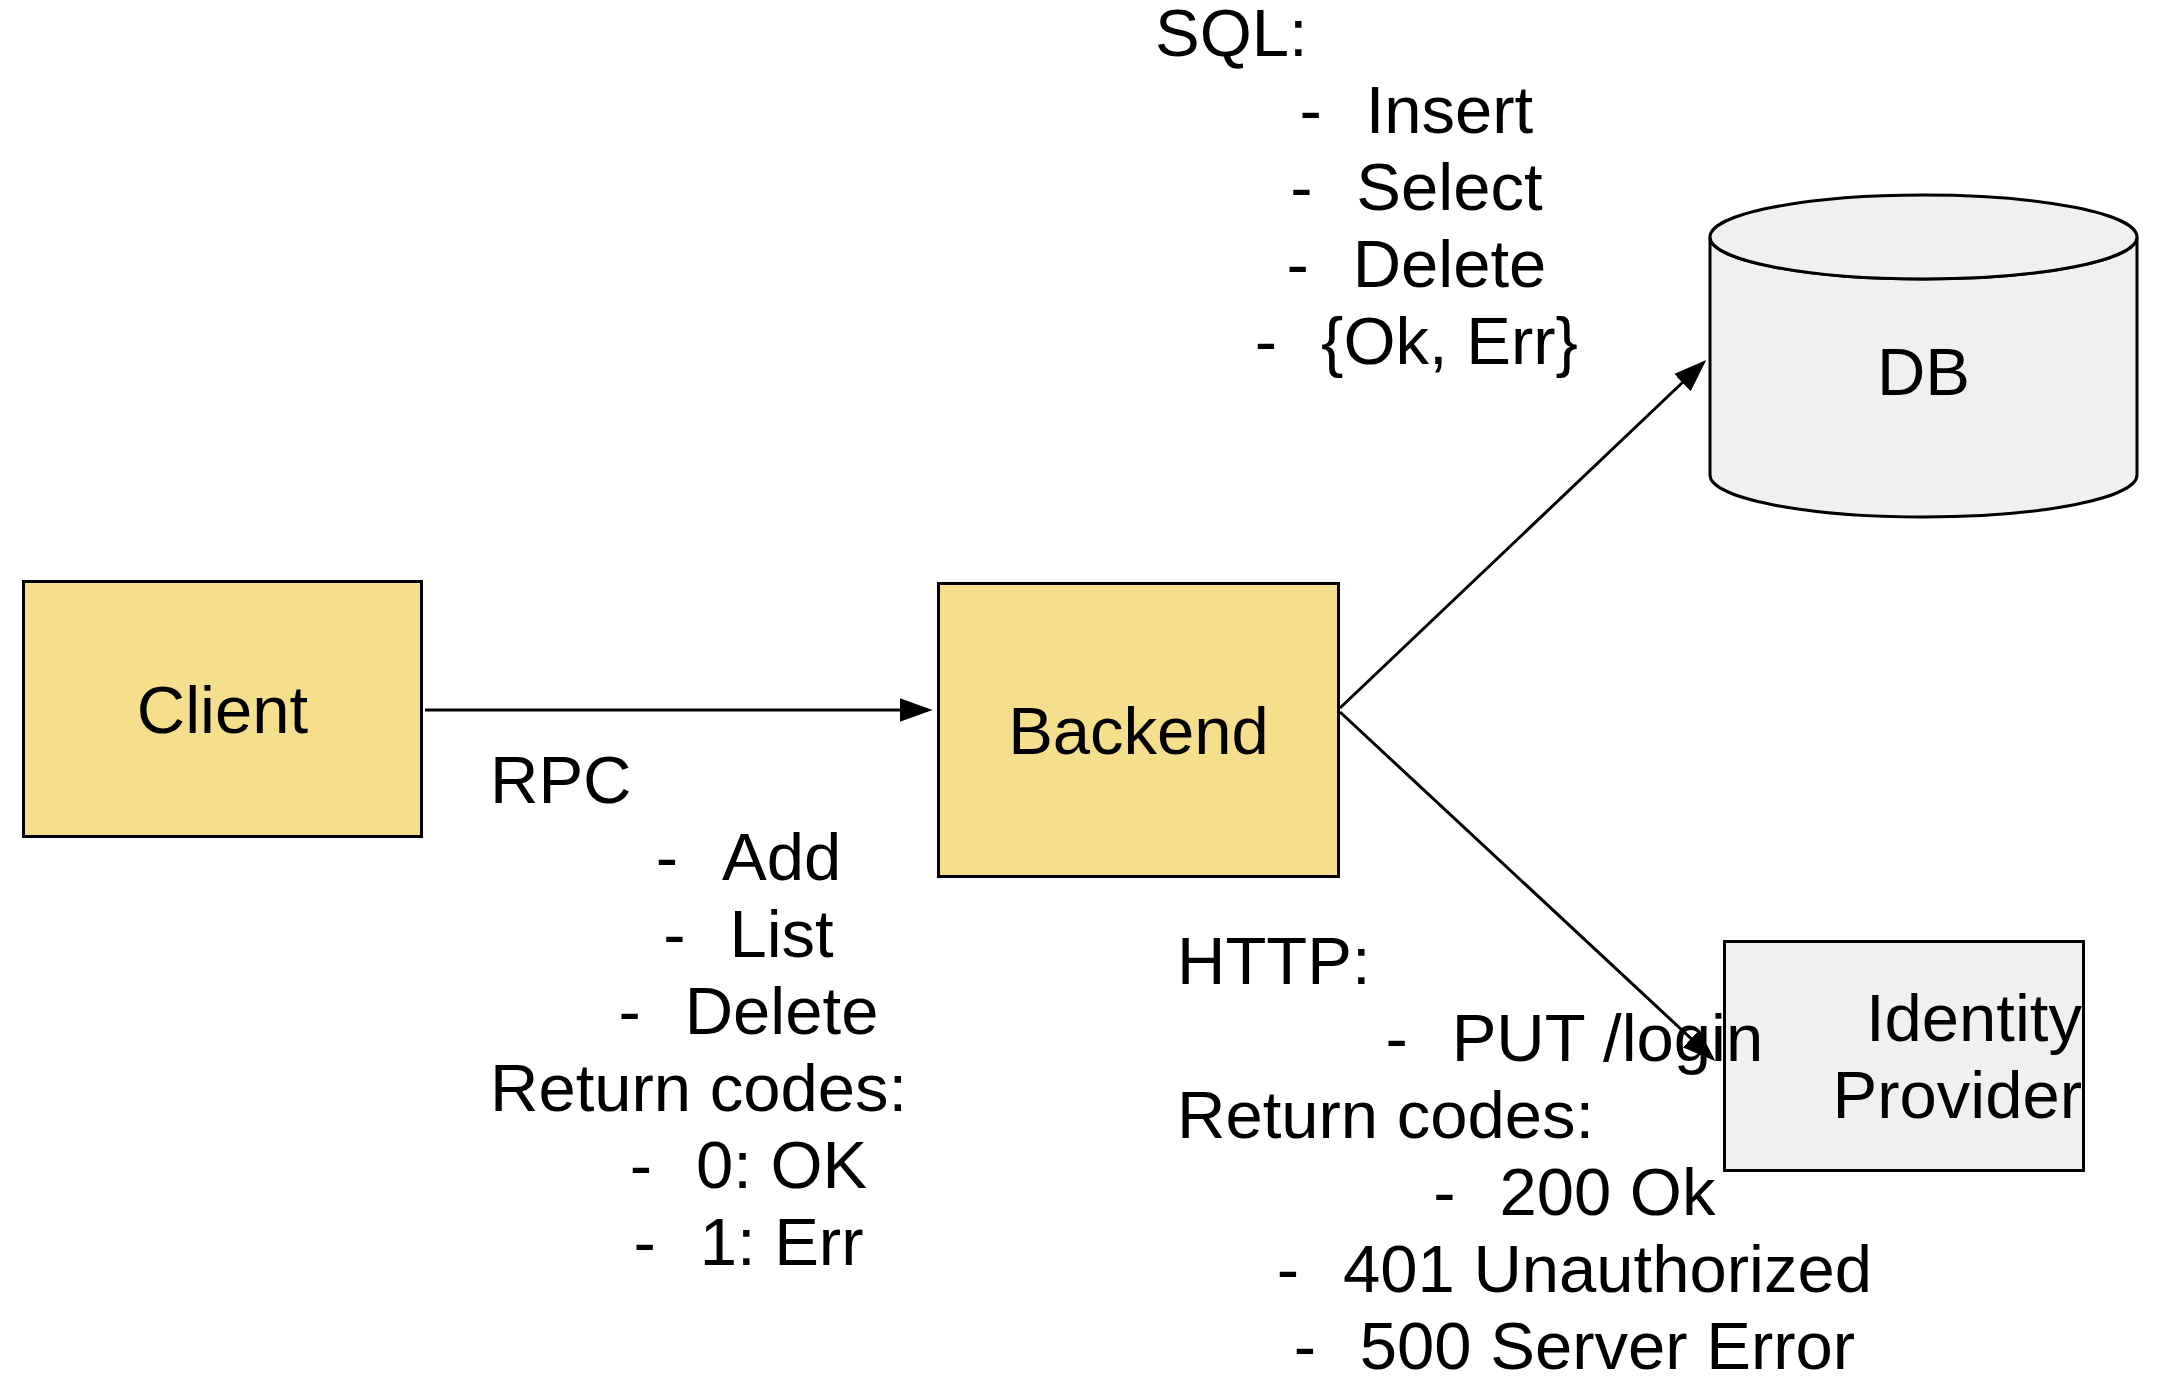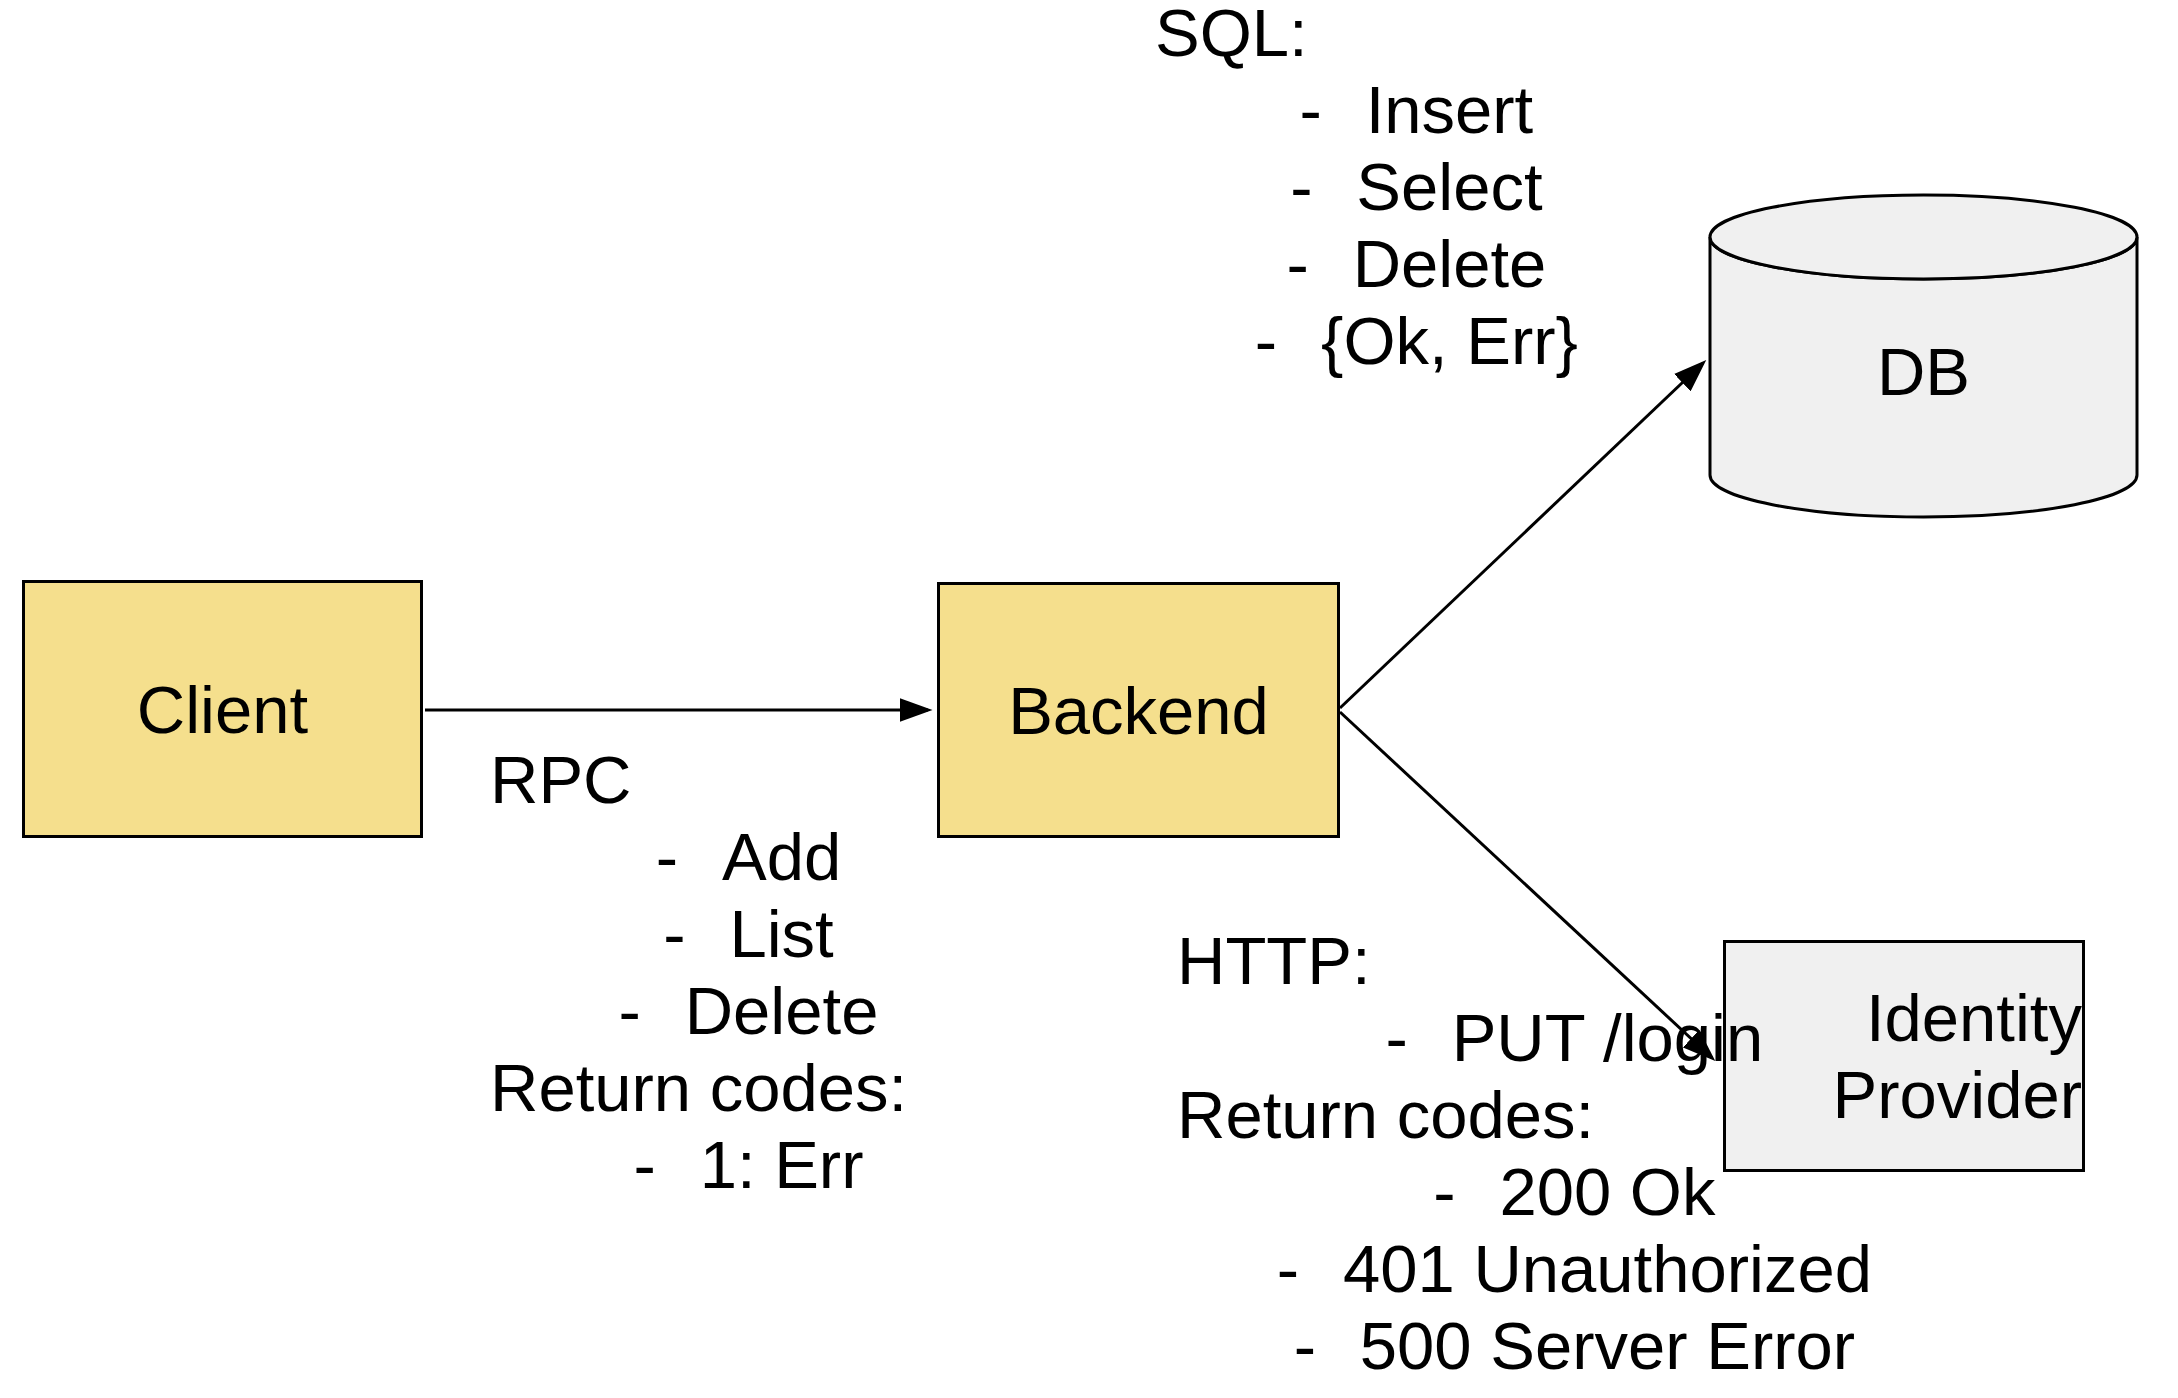--- a/index.html
+++ b/index.html
@@ -18,21 +18,21 @@
     box-sizing: border-box;
     border: 3px solid #000000;
     display: flex;
     align-items: center;
     justify-content: center;
     text-align: right;
     font-size: 67px;
     line-height: 77px;
   }
   #node-client  { left: 22px;   top: 580px; width: 401px; height: 258px; }
-  #node-backend { left: 937px;  top: 582px; width: 403px; height: 256px; }
+  #node-backend { left: 937px;  top: 582px; width: 403px; height: 296px; }
   #node-idp     { left: 1723px; top: 940px; width: 362px; height: 232px; }
   #db-label {
     position: absolute;
     left: 1710px; top: 195px; width: 427px; height: 322px;
     box-sizing: border-box;
     padding-top: 30px;
     display: flex; align-items: center; justify-content: center;
     font-size: 67px; line-height: 77px;
   }
   .ann {
@@ -108,20 +108,23 @@
       <span class="dash">-</span><span>Add</span>
     </div>
     <div class="ln b">
       <span class="dash">-</span><span>List</span>
     </div>
     <div class="ln b">
       <span class="dash">-</span><span>Delete</span>
     </div>
     <div class="ln">Return codes:</div>
     <div class="ln b">
+      <span class="dash">-</span><span>0: OK</span>
+    </div>
+    <div class="ln b">
       <span class="dash">-</span><span>1: Err</span>
     </div>
   </div>
 
   <div class="ann" id="ann-http">
     <div class="ln">HTTP:</div>
     <div class="ln b">
       <span class="dash">-</span><span>PUT /login</span>
     </div>
     <div class="ln">Return codes:</div>

